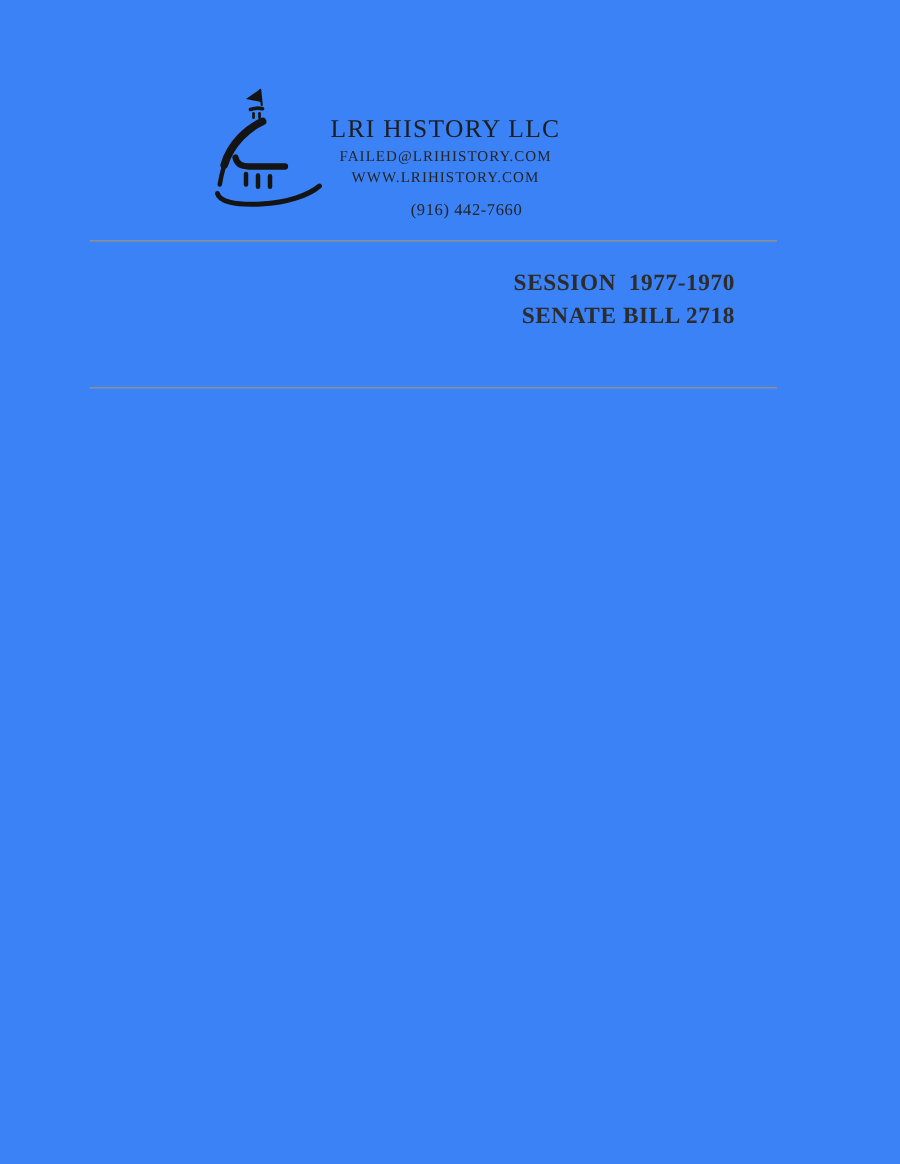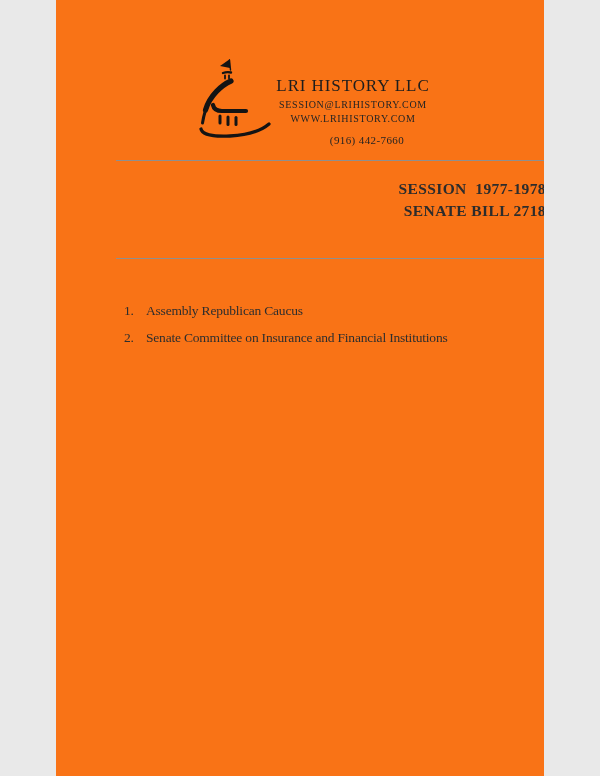--- a/index.html
+++ b/index.html
@@ -1,24 +1,24 @@
 <!DOCTYPE html>
 <html><head>
 <meta charset="utf-8">
 <style>
   * { margin: 0; padding: 0; box-sizing: border-box; }
   html, body { background: #e9e9e9; }
   body { font-family: "Liberation Serif", "DejaVu Serif", serif; }
 
   .page {
     position: relative;
-    width: 488px;
+    width: 600px;
     height: 776px;
     margin: 0 auto;
-    background: #f97316;
+    background: #3b82f6;
     overflow: hidden;
   }
 
   
   .logo {
     position: absolute;
     left: 143px;
     top: 57px;
     width: 74px;
     height: 84px;
@@ -126,37 +126,29 @@
 
     <path d="M21,59 L21,66" stroke-width="3"></path>
     <path d="M29,60 L29,67.5" stroke-width="3"></path>
     <path d="M37,60.5 L37,67.5" stroke-width="3"></path>
 
     <path d="M2,72 C3,77 13,80 31,79 C49,78 63,73 70,67" stroke-width="3.3"></path>
   </svg>
 
   <div class="header-text">
     <div class="company-name">LRI HISTORY LLC</div>
-    <div class="contact-line contact-email">SESSION@LRIHISTORY.COM</div>
+    <div class="contact-line contact-email">FAILED@LRIHISTORY.COM</div>
     <div class="contact-line contact-website">WWW.LRIHISTORY.COM</div>
     <div class="contact-line contact-phone">(916) 442-7660</div>
   </div>
 
   <div class="rule rule-top"></div>
 
   <div class="bill-info">
-    <div class="line">SESSION  1977-1978</div>
+    <div class="line">SESSION  1977-1970</div>
     <div class="line">SENATE BILL 2718</div>
   </div>
 
   <div class="rule rule-bottom"></div>
 
 
-  <div class="toc-list">
-    <div class="toc-item">
-      <span class="num">1.</span><span>Assembly Republican Caucus</span>
-    </div>
-    <div class="toc-item">
-      <span class="num">2.</span><span>Senate Committee on Insurance and Financial Institutions</span>
-    </div>
-  </div>
 
 </div>
 
 </body></html>

